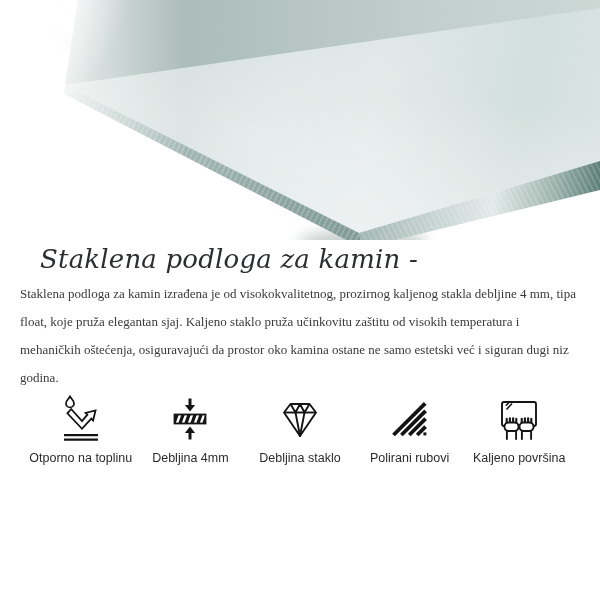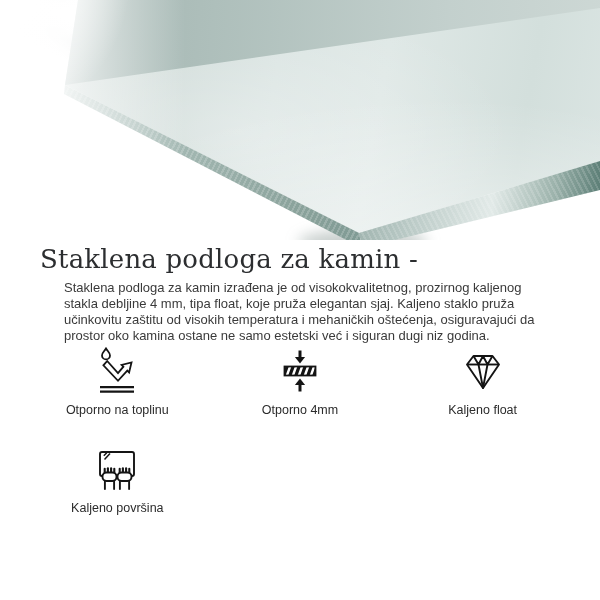--- a/index.html
+++ b/index.html
@@ -31,25 +31,25 @@
     background:
       repeating-linear-gradient(63deg,rgba(255,255,255,.15) 0 2px,rgba(0,0,0,0) 2px 5px),
       linear-gradient(to right,#42605a 0%,#6b8680 10%,#e9f0ee 28%,#ffffff 36%,#8ba29c 52%,#b4c5c1 66%,#e2eae8 82%,#9fb5ae 92%,#5d7f77 100%);}
   .g-fade{background:
       radial-gradient(circle at -20px -20px,#fff 0,#fff 60px,rgba(255,255,255,0) 150px),
       linear-gradient(to right,#fff 4px,rgba(255,255,255,.9) 45px,rgba(255,255,255,0) 185px);}
 
   
   h1{margin:4px 40px 0;font-family:"DejaVu Serif","Liberation Serif",serif;font-weight:400;
      font-size:26px;line-height:31px;letter-spacing:.2px;color:#2c2e30;}
-  h1 span{display:block;}
-  .desc{margin:5px 64px 0;font-size:13px;line-height:16px;color:#3a3a3a;}
+  h1 span{display:block;font-style:italic;}
+  .desc{margin:5px 20px 0;font-size:13px;line-height:28px;color:#3a3a3a;font-family:Liberation Serif, serif;}
 
   
-  .features{display:grid;grid-template-columns:repeat(3,1fr);row-gap:28px;padding:0 26px;margin-top:3px;}
+  .features{display:grid;grid-template-columns:repeat(5,1fr);row-gap:28px;padding:0 26px;margin-top:3px;}
   .feature{display:flex;flex-direction:column;align-items:center;justify-content:flex-end;}
   .feature .ic{width:48px;height:48px;display:block;}
   .feature .lbl{margin-top:8px;font-size:12.5px;color:#2b2b2b;white-space:nowrap;}
   svg{stroke:#141414;fill:none;stroke-width:2;}
   svg .fill{fill:#141414;stroke:none;}
 </style>
 </head>
 <body>
 
 <div class="photo">
@@ -95,36 +95,48 @@
         <path d="M25,31 L30,17"></path>
           <path d="M31,31 L36,17"></path>
           <path d="M37,31 L42,17"></path>
       </g>
       <rect x="8.5" y="19.5" width="31" height="9" stroke-width="1.8"></rect>
       <path d="M24,3.5 V10.5" stroke-width="3"></path>
       <path class="fill" d="M18.9,10 H29.1 L24,16.6 Z"></path>
       <path d="M24,44.5 V37.5" stroke-width="3"></path>
       <path class="fill" d="M18.9,38 H29.1 L24,31.4 Z"></path>
     </svg>
-    <div class="lbl">Otporno 4mm</div>
+    <div class="lbl">Debljina 4mm</div>
   </div>
 
 
   <div class="feature">
     <svg class="ic" viewBox="0 0 48 48">
       <g stroke-width="1.9" stroke-linejoin="round">
         <path d="M14.5,9 H33.5 L40,17.5 L24,41 L8,17.5 Z"></path>
         <path d="M8,17.5 H40"></path>
         <path d="M14.5,9 L19.5,17.5 L24,9 L28.5,17.5 L33.5,9"></path>
         <path d="M19.5,17.5 L24,41 L28.5,17.5"></path>
       </g>
     </svg>
-    <div class="lbl">Kaljeno float</div>
+    <div class="lbl">Debljina staklo</div>
   </div>
 
+  <div class="feature">
+    <svg class="ic" viewBox="0 0 48 48">
+      <g stroke-width="3.8">
+        <path d="M7.5,40 L39.2,8.3"></path>
+        <path d="M15.4,40 L39.6,15.8"></path>
+        <path d="M23.3,40 L39.6,23.7"></path>
+        <path d="M31.2,40 L39.6,31.6"></path>
+      </g>
+      <rect class="fill" x="37.4" y="37.4" width="3" height="3"></rect>
+    </svg>
+    <div class="lbl">Polirani rubovi</div>
+  </div>
 
   <div class="feature">
     <svg class="ic" viewBox="0 0 48 48">
       <rect x="7" y="7" width="34" height="24" rx="2" stroke-width="1.9"></rect>
       <path d="M11.5,14.5 L17,8.5" stroke-width="1.5"></path>
       <path d="M10.8,10.8 L13.8,7.8" stroke-width="1.5"></path>
       <g stroke-width="2.1" stroke-linecap="round">
         <path d="M11.7,23.8 V28.6"></path>
           <path d="M14.9,23.2 V28.6"></path>
           <path d="M18.1,23.2 V28.6"></path>

